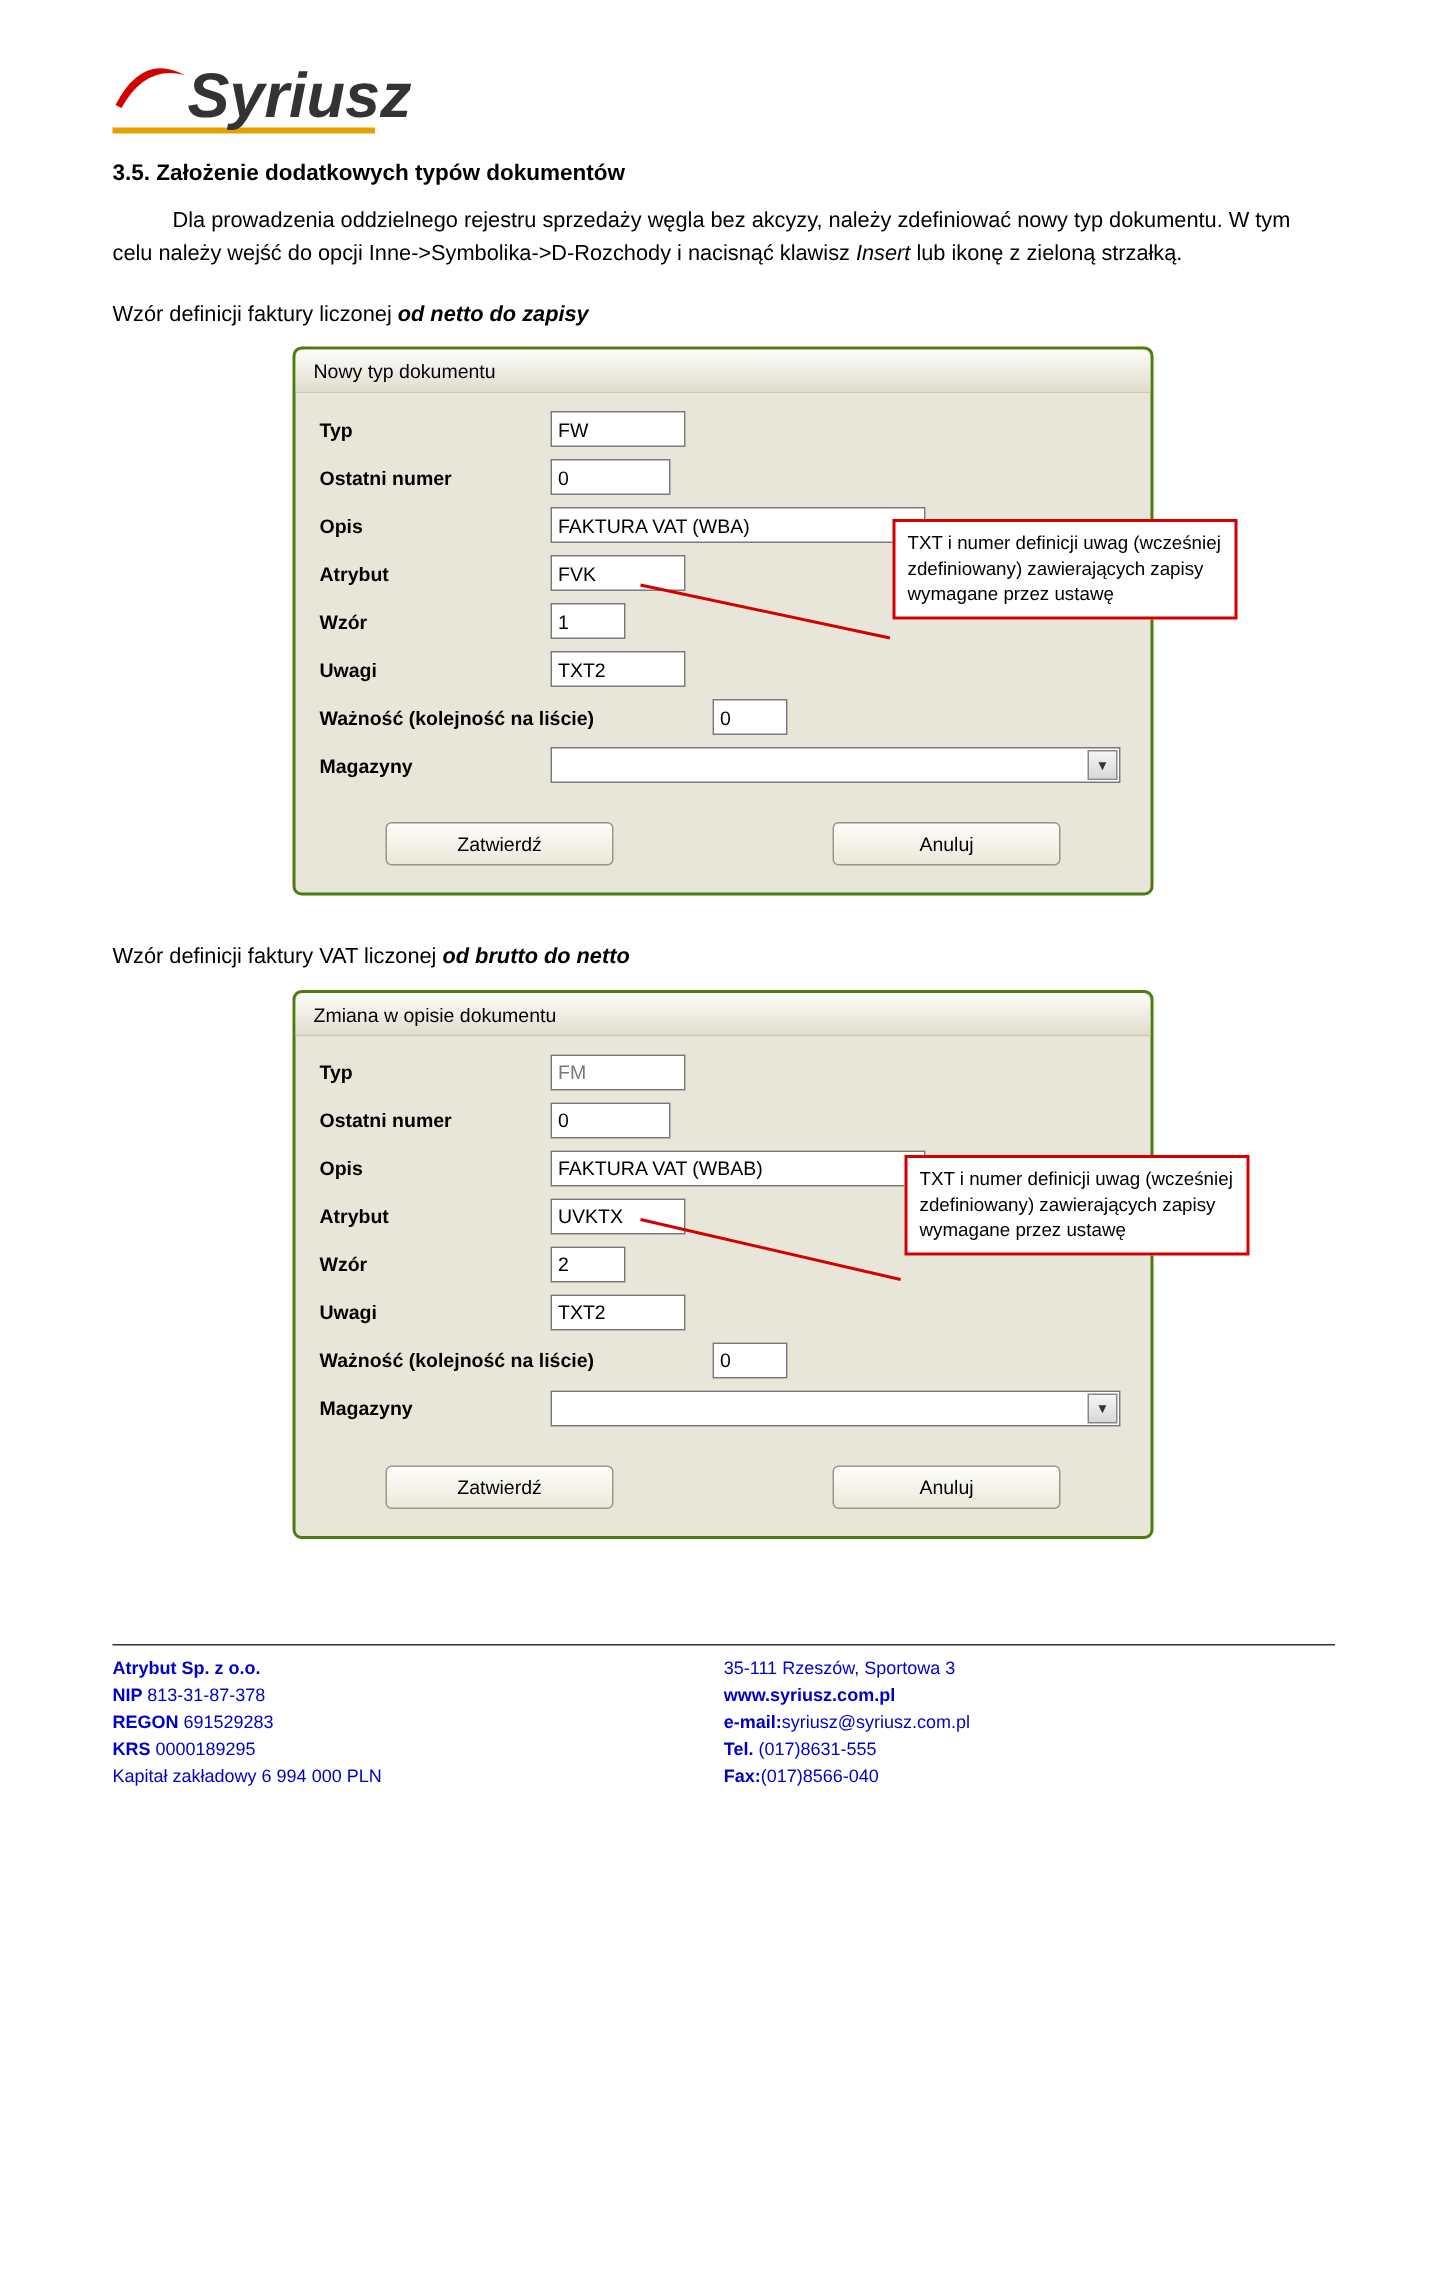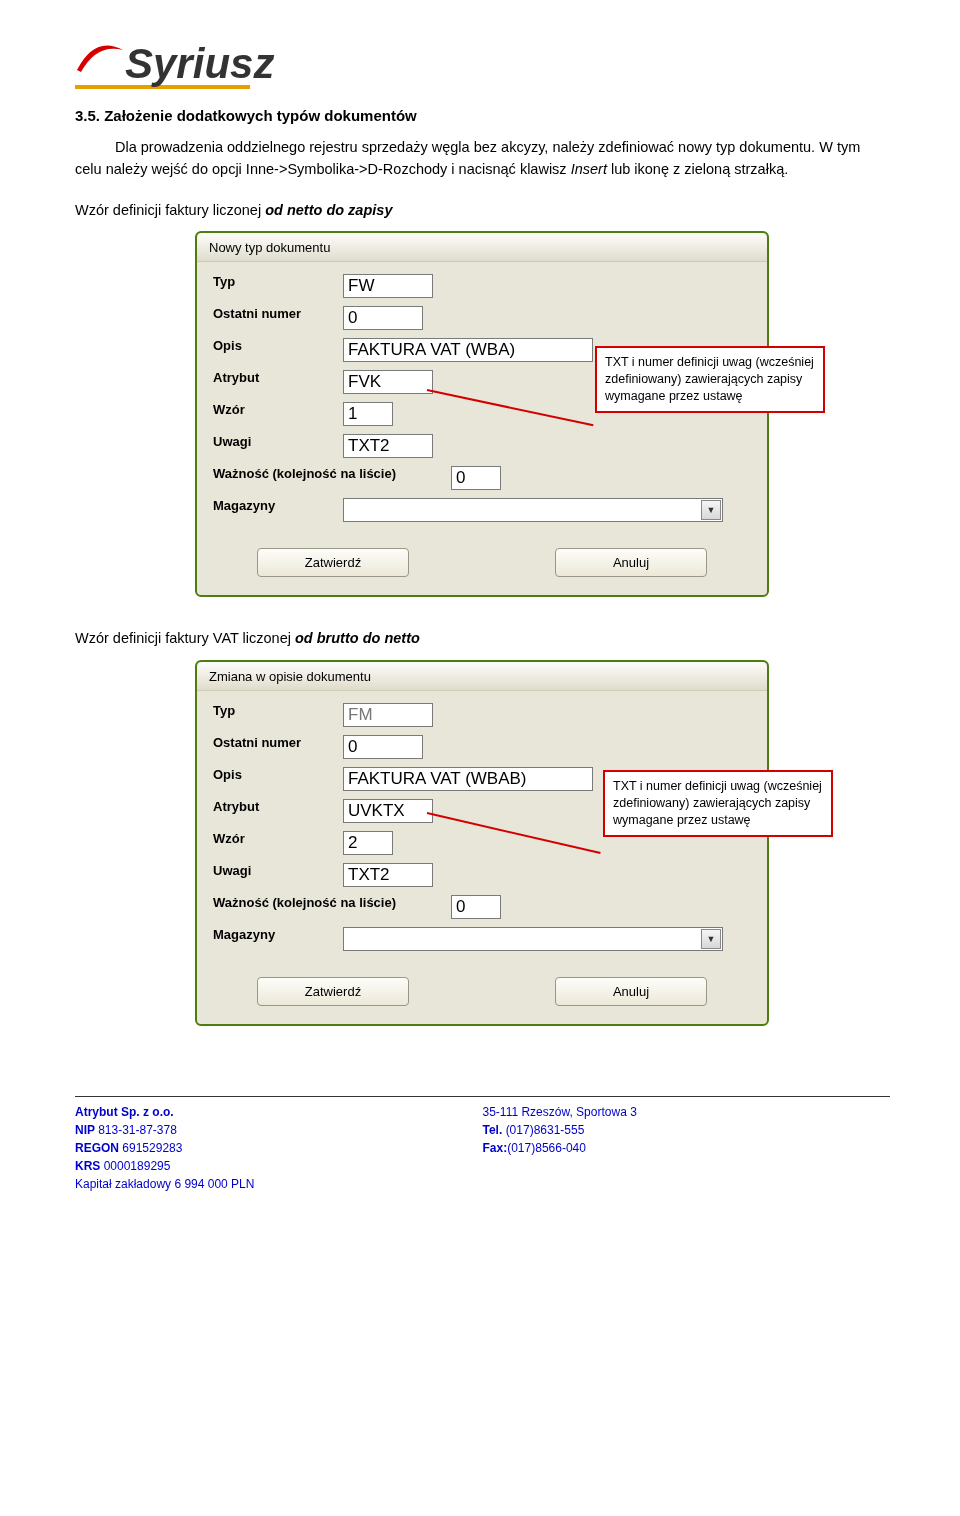--- a/index.html
+++ b/index.html
@@ -73,33 +73,34 @@
     padding: 7px 12px 6px 12px;
     font-size: 13px;
     border-bottom: 1px solid #cfcab6;
     border-radius: 6px 6px 0 0;
   }
   .dialog-body {
     padding: 12px 16px 4px 16px;
   }
   .field-row {
     display: flex;
-    align-items: flex-start;
+    align-items: center;
     margin-bottom: 8px;
+    gap: 24px;
   }
   .field-label {
     width: 130px;
     font-weight: bold;
     font-size: 13px;
   }
   .field-input {
     border: 1px solid #7a7a7a;
     background: #fff;
     font-family: Tahoma, Arial;
-    font-size: 17px;
+    font-size: 13px;
     padding: 2px 4px;
     height: 18px;
     box-sizing: content-box;
   }
   .input-short { width: 80px; }
   .input-med { width: 70px; }
   .input-num { width: 40px; }
   .input-long { width: 240px; }
   .field-row .label-inline {
     font-weight: bold;
@@ -303,18 +304,20 @@
   <div class="footer">
     <div class="footer-col">
       <div><span class="b blue">Atrybut Sp. z o.o.</span></div>
       <div><span class="b blue">NIP </span><span class="blue">813-31-87-378</span></div>
       <div><span class="b blue">REGON </span><span class="blue">691529283</span></div>
       <div><span class="b blue">KRS </span><span class="blue">0000189295</span></div>
       <div><span class="blue">Kapitał zakładowy 6 994 000 PLN</span></div>
     </div>
     <div class="footer-col">
       <div><span class="blue">35-111 Rzeszów, Sportowa 3</span></div>
+      <div><span class="b blue">www.syriusz.com.pl</span></div>
+      <div><span class="b blue">e-mail:</span><span class="blue">syriusz@syriusz.com.pl</span></div>
       <div><span class="b blue">Tel. </span><span class="blue">(017)8631-555</span></div>
       <div><span class="b blue">Fax:</span><span class="blue">(017)8566-040</span></div>
     </div>
   </div>
 
 </div>
 
 </body></html>

